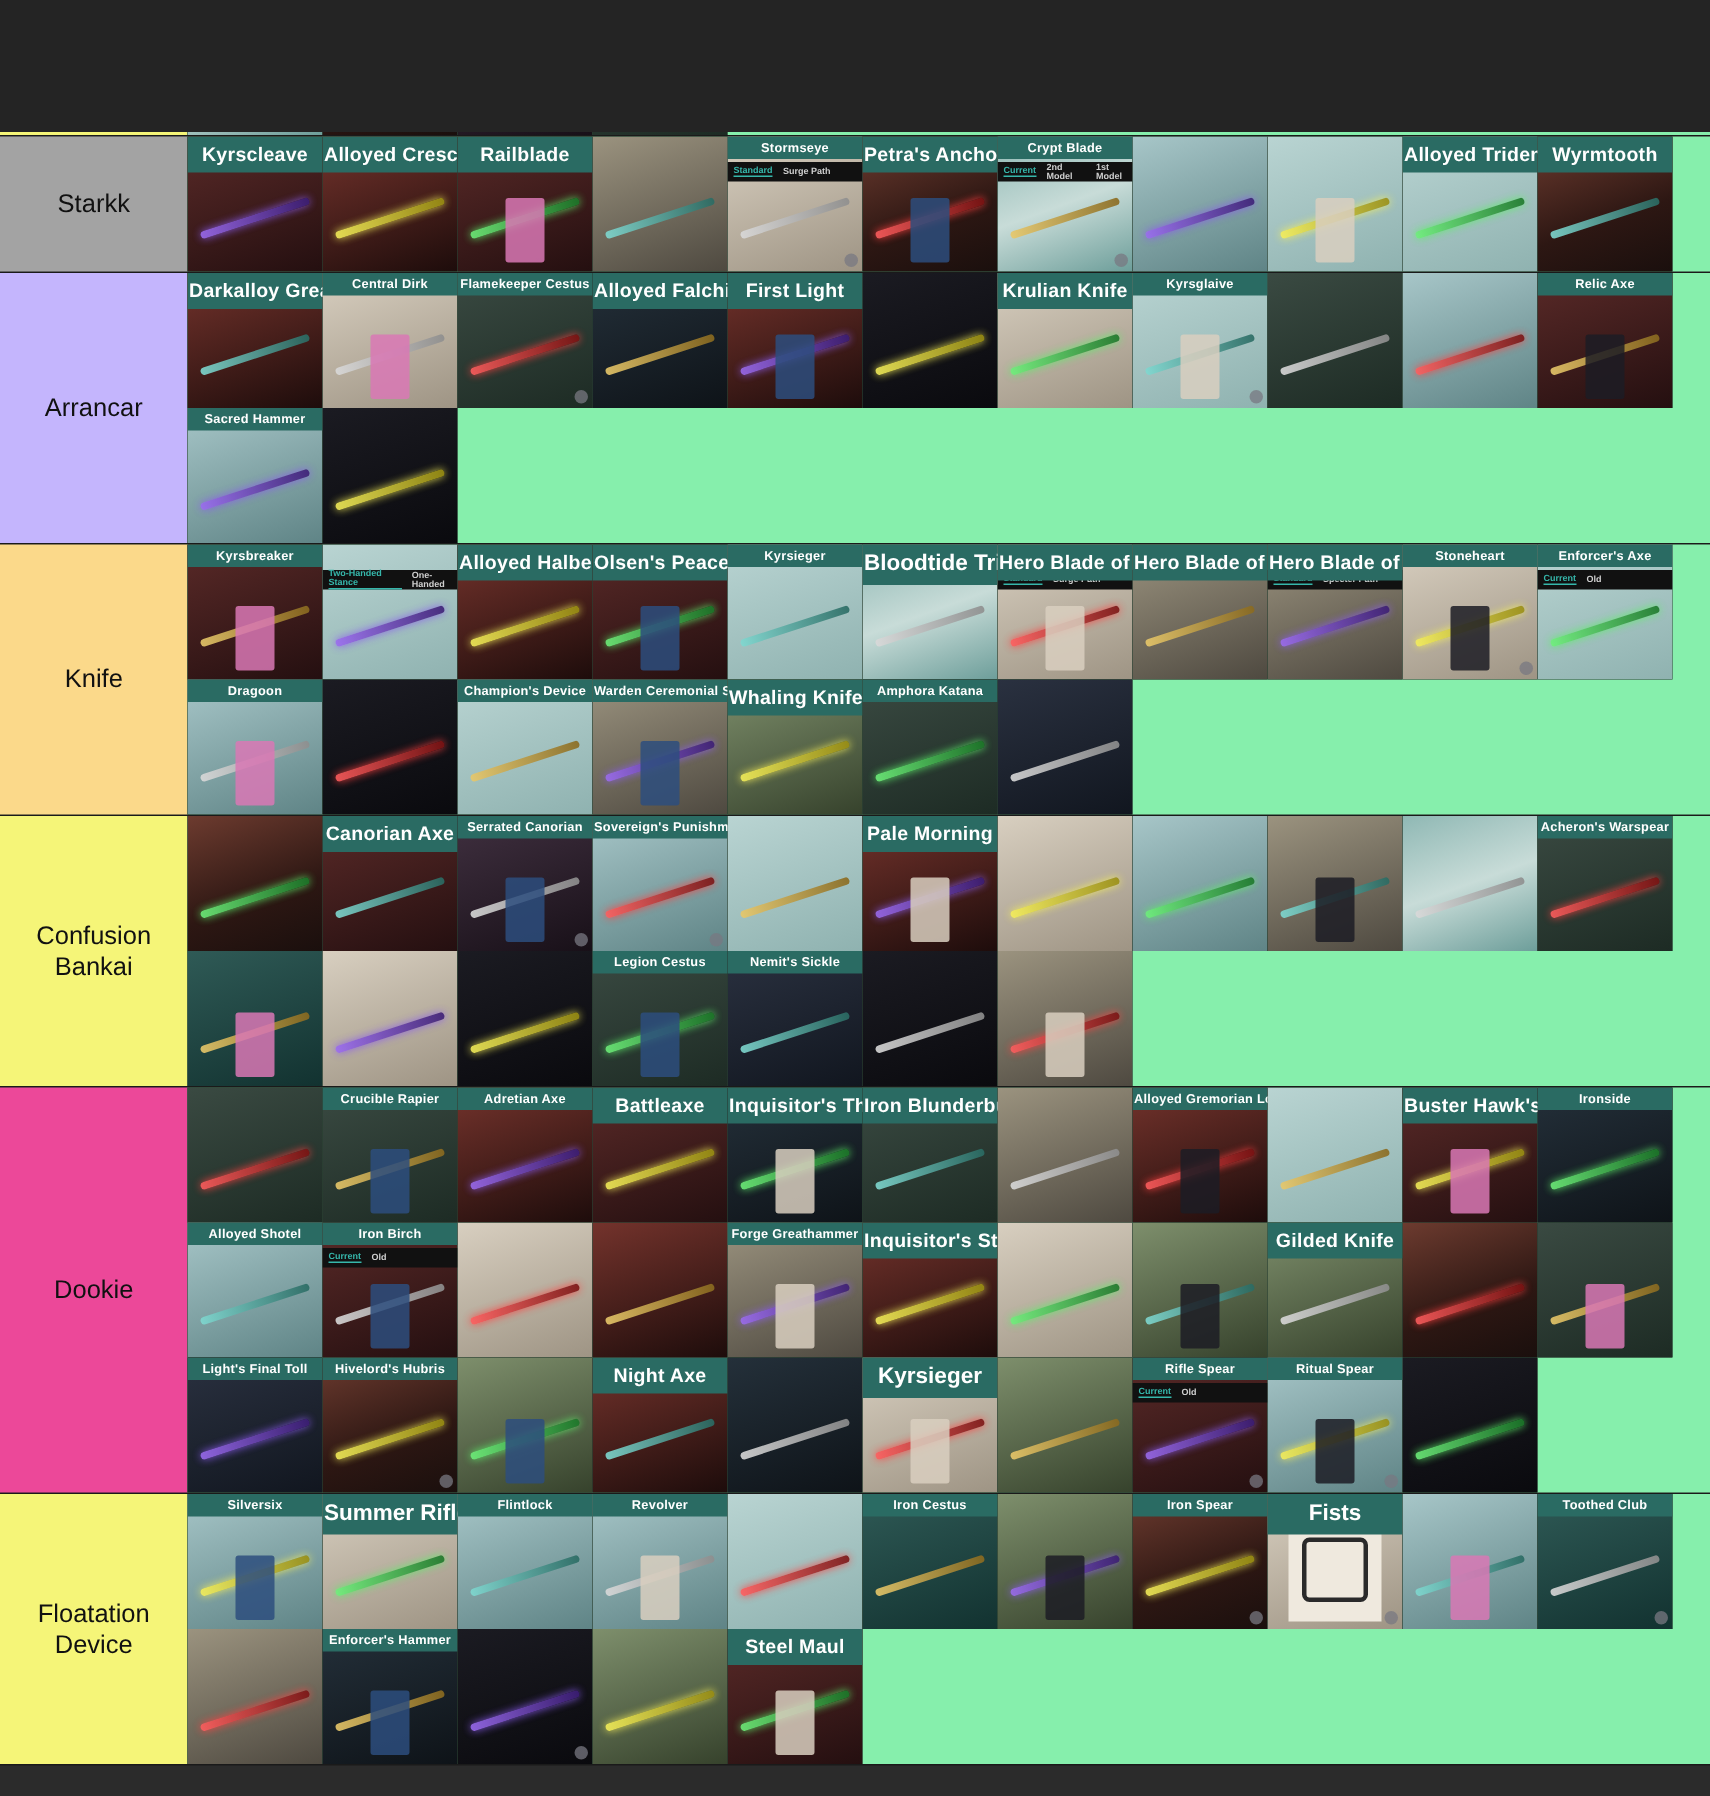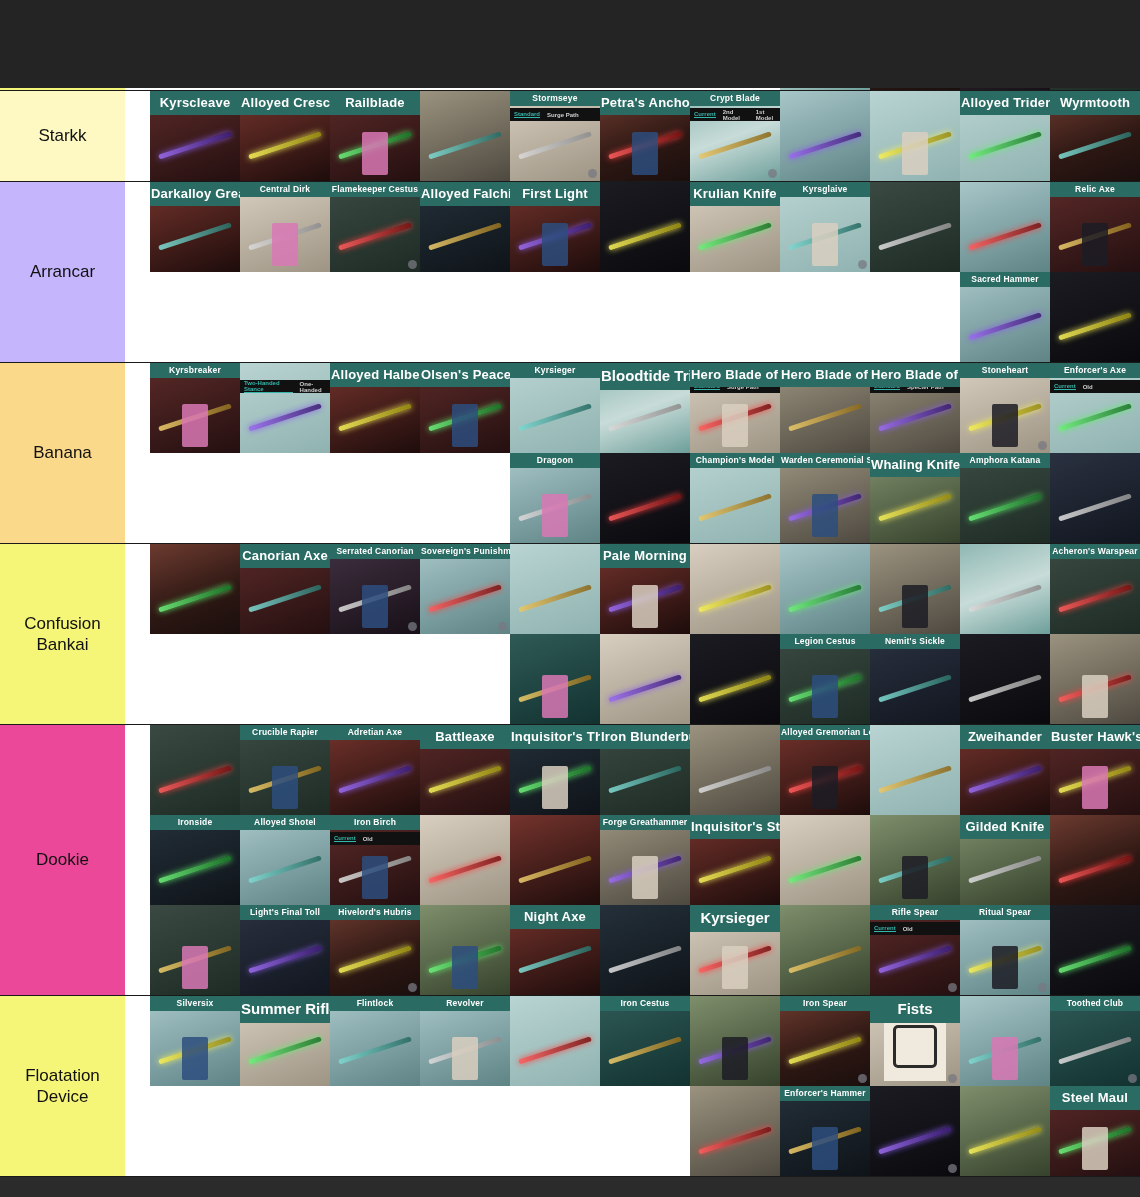--- a/index.html
+++ b/index.html
@@ -54,25 +54,24 @@
     justify-content: center;
     text-align: center;
     color: #111;
     font-size: 17px;
     line-height: 1.25;
     padding: 4px 6px;
     word-break: break-word;
   }
   .tier-items {
     flex: 1 1 auto;
-    background: #ffffff;
+    background: #86efac;
     display: flex;
     flex-wrap: wrap;
     align-content: flex-start;
-    justify-content: flex-end;
   }
   
   .card {
     width: 90px;
     height: 90px;
     position: relative;
     overflow: hidden;
     background: #111;
     flex: 0 0 90px;
   }
@@ -227,21 +226,21 @@
             <div class="title big">Purple Cloud</div>
           </div>
           <div class="card">
             <div class="art c"></div>
             <div class="blade purple"></div>
             <div class="figure pink"></div>
           </div>
         </div>
       </div>
       <div class="tier-row">
-        <div class="tier-label" style="background: #fef9c3;">Starkk</div>
+        <div class="tier-label" style="background: #a3a3a3;">Starkk</div>
         <div class="tier-items">
           <div class="card">
             <div class="art f"></div>
             <div class="blade purple"></div>
             <div class="title big2">Kyrscleave</div>
           </div>
           <div class="card">
             <div class="art k"></div>
             <div class="blade yellow"></div>
             <div class="title big2">Alloyed Crescent Cleaver</div>
@@ -370,21 +369,21 @@
             <div class="blade purple"></div>
             <div class="title">Sacred Hammer</div>
           </div>
           <div class="card">
             <div class="art o"></div>
             <div class="blade yellow"></div>
           </div>
         </div>
       </div>
       <div class="tier-row">
-        <div class="tier-label" style="background: rgb(251, 217, 138);">Banana</div>
+        <div class="tier-label" style="background: rgb(251, 217, 138);">Knife</div>
         <div class="tier-items">
           <div class="card">
             <div class="art f"></div>
             <div class="blade gold"></div>
             <div class="figure pink"></div>
             <div class="title">Kyrsbreaker</div>
           </div>
           <div class="card">
             <div class="art e"></div>
             <div class="blade purple"></div>
@@ -460,21 +459,21 @@
             <div class="figure pink"></div>
             <div class="title">Dragoon</div>
           </div>
           <div class="card">
             <div class="art o"></div>
             <div class="blade red"></div>
           </div>
           <div class="card">
             <div class="art e"></div>
             <div class="blade gold"></div>
-            <div class="title">Champion's Model</div>
+            <div class="title">Champion's Device</div>
           </div>
           <div class="card">
             <div class="art n"></div>
             <div class="blade purple"></div>
             <div class="figure blue"></div>
             <div class="title">Warden Ceremonial Sword</div>
           </div>
           <div class="card">
             <div class="art i"></div>
             <div class="blade yellow"></div>
@@ -623,25 +622,20 @@
           </div>
           <div class="card">
             <div class="art k"></div>
             <div class="blade red"></div>
             <div class="figure "></div>
             <div class="title">Alloyed Gremorian Longspear</div>
           </div>
           <div class="card">
             <div class="art e"></div>
             <div class="blade gold"></div>
-          </div>
-          <div class="card">
-            <div class="art k"></div>
-            <div class="blade purple"></div>
-            <div class="title big2">Zweihander</div>
           </div>
           <div class="card">
             <div class="art f"></div>
             <div class="blade yellow"></div>
             <div class="figure pink"></div>
             <div class="title big2">Buster Hawk's Handaxe</div>
           </div>
           <div class="card">
             <div class="art h"></div>
             <div class="blade green"></div>

